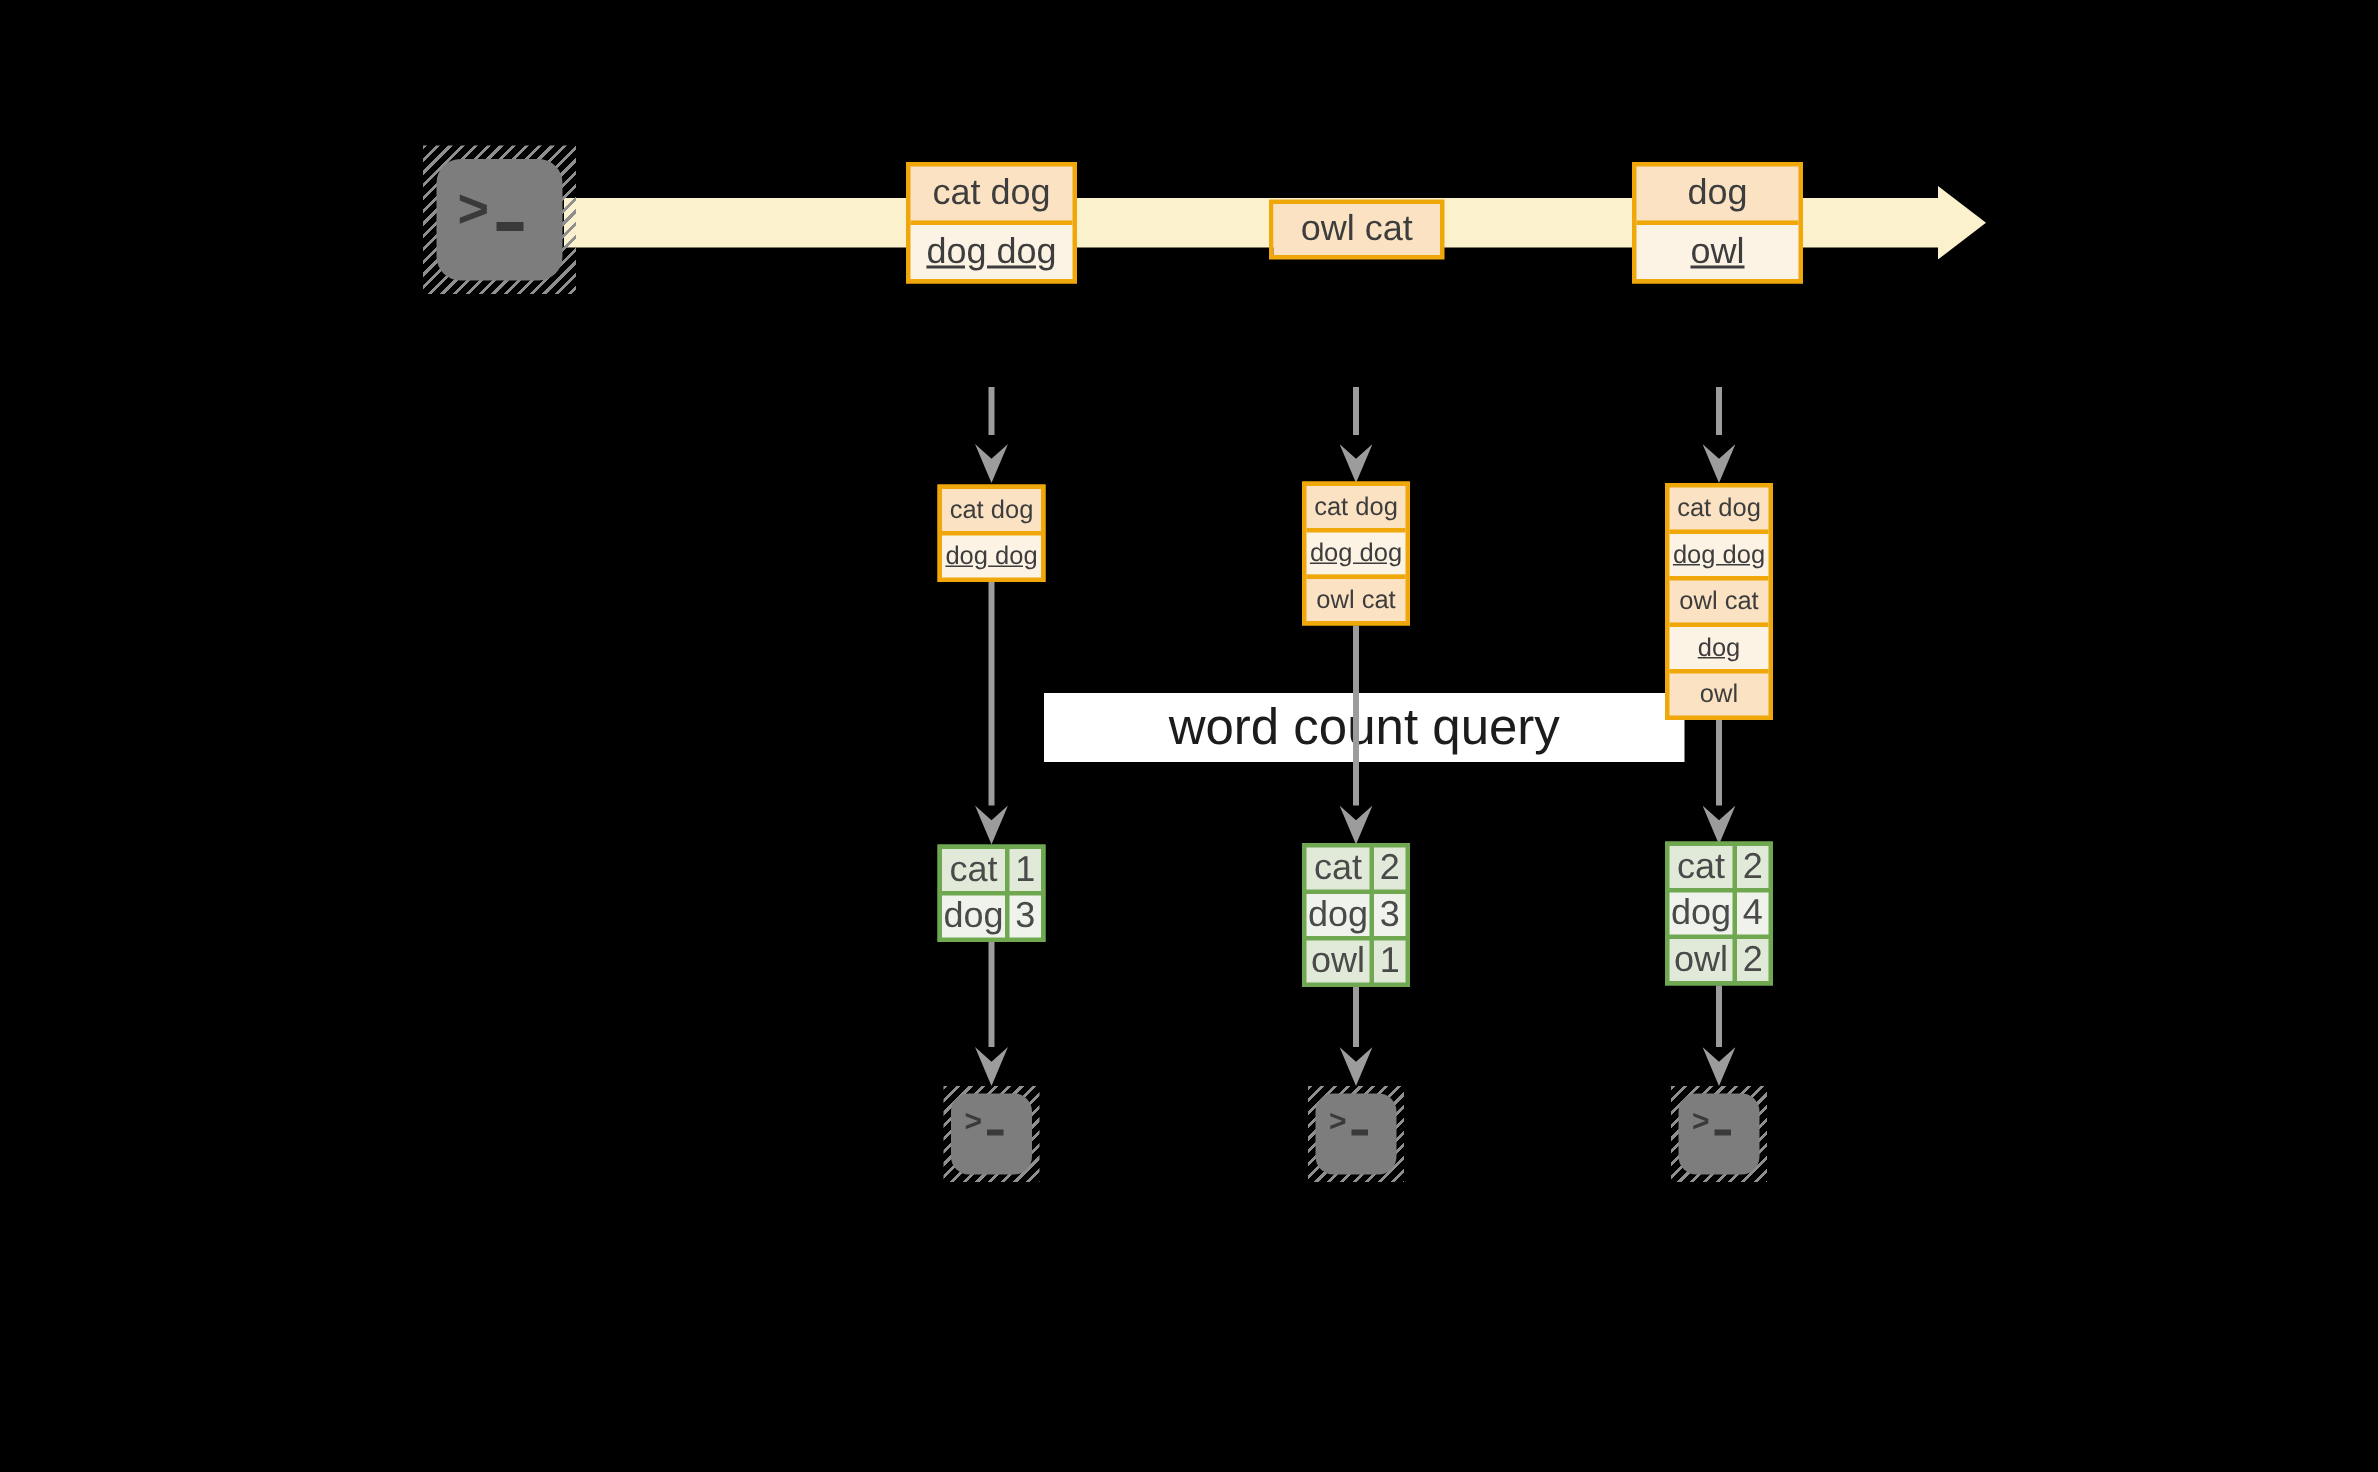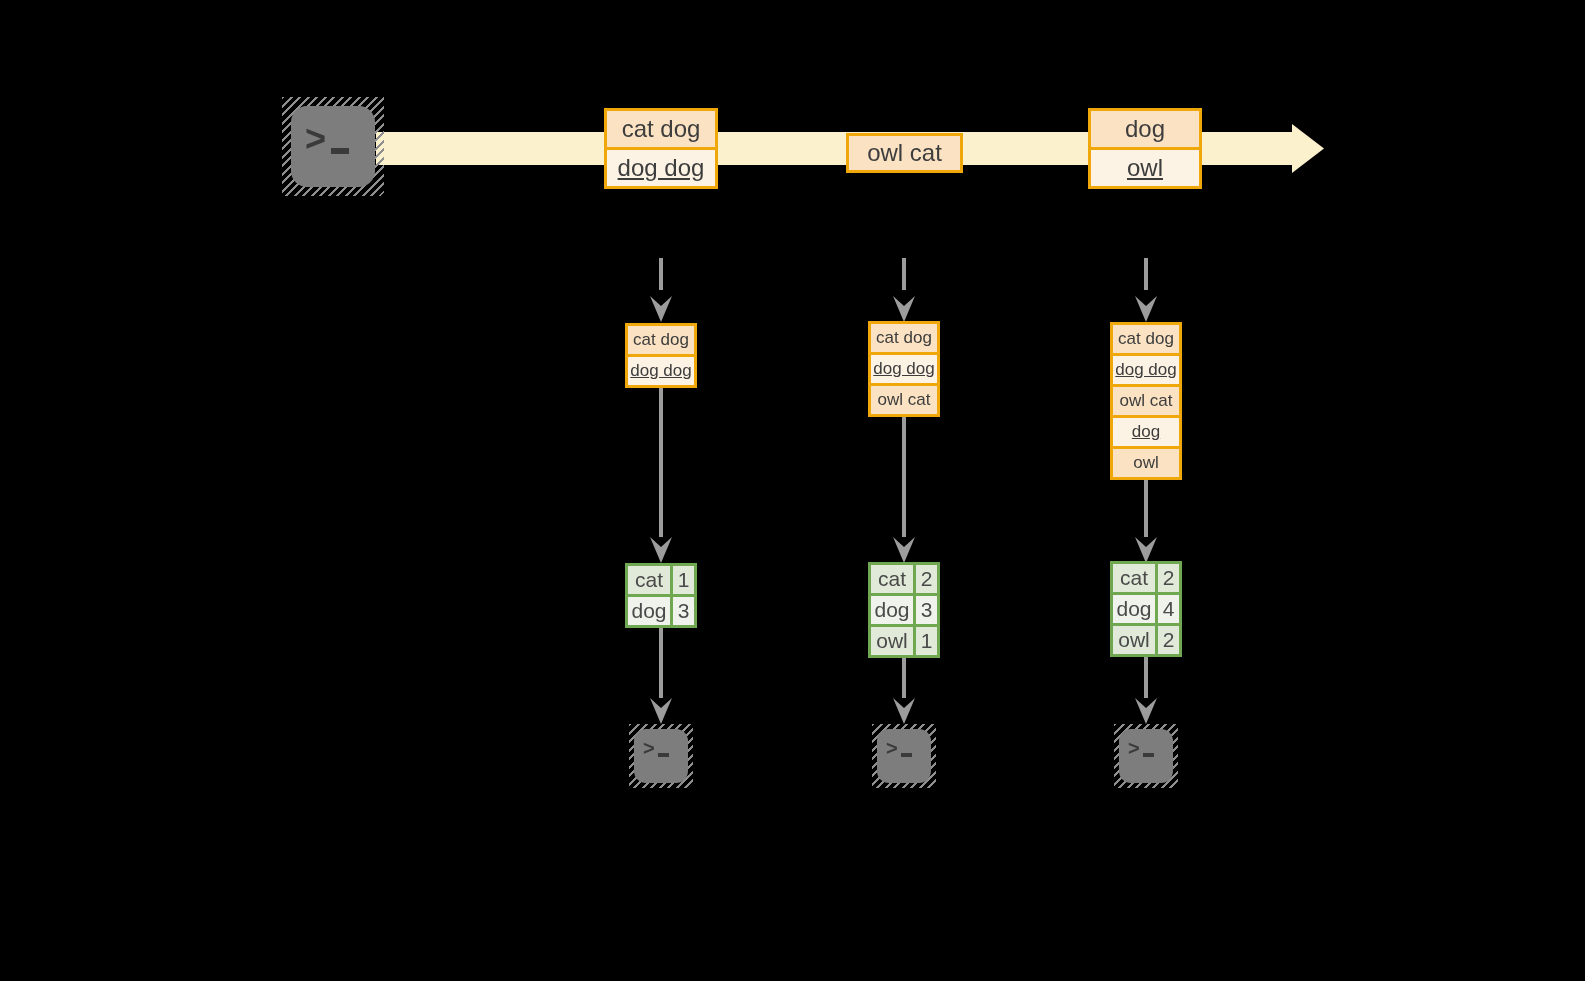--- a/index.html
+++ b/index.html
@@ -49,21 +49,21 @@
   .dash-seg{position:absolute;width:4px;height:32px;background:#9c9c9c;z-index:2;}
   .vline{position:absolute;width:4px;background:#9c9c9c;z-index:2;}
   .ah-down{position:absolute;width:22px;height:26px;background:#9c9c9c;z-index:2;
     clip-path:polygon(0 0,50% 38%,100% 0,50% 100%);}
   
   .banner{position:absolute;left:696px;top:462px;width:427px;height:46px;background:#ffffff;z-index:1;
     display:flex;align-items:center;justify-content:center;font-size:34px;color:#1c1c1c;}
   
   .ctable{position:absolute;border:3px solid #6fa850;background:#6fa850;z-index:2;
     display:grid;grid-template-columns:42px 21px;gap:3px;}
-  .ccell{height:28px;display:flex;align-items:center;justify-content:center;font-size:21px;color:#4a4a4a;}
+  .ccell{height:28px;display:flex;align-items:center;justify-content:center;font-size:24px;color:#4a4a4a;}
   .c-odd{background:#e1ead9;}
   .c-even{background:#eff3eb;}
   .t1{left:625px;top:563px;}
   .t2{left:868px;top:562px;}
   .t3{left:1110px;top:561px;}
 </style>
 </head>
 <body>
 
 <div class="canvas">
@@ -109,20 +109,23 @@
     <div class="srow fill-a">owl cat</div>
   </div>
   <div class="stack s3">
     <div class="srow fill-a">cat dog</div>
     <div class="srow fill-b">dog dog</div>
     <div class="srow fill-a">owl cat</div>
     <div class="srow fill-b">dog</div>
     <div class="srow fill-a">owl</div>
   </div>
 
+  <div class="banner">
+    <span>word count query</span>
+  </div>
 
   <div class="vline" style="left:659px;top:387px;height:150px;"></div>
   <div class="ah-down" style="left:650px;top:537px;"></div>
   <div class="vline" style="left:902px;top:417px;height:120px;"></div>
   <div class="ah-down" style="left:893px;top:537px;"></div>
   <div class="vline" style="left:1144px;top:480px;height:57px;"></div>
   <div class="ah-down" style="left:1135px;top:537px;"></div>
 
   <div class="ctable t1">
     <div class="ccell c-odd">cat</div>

